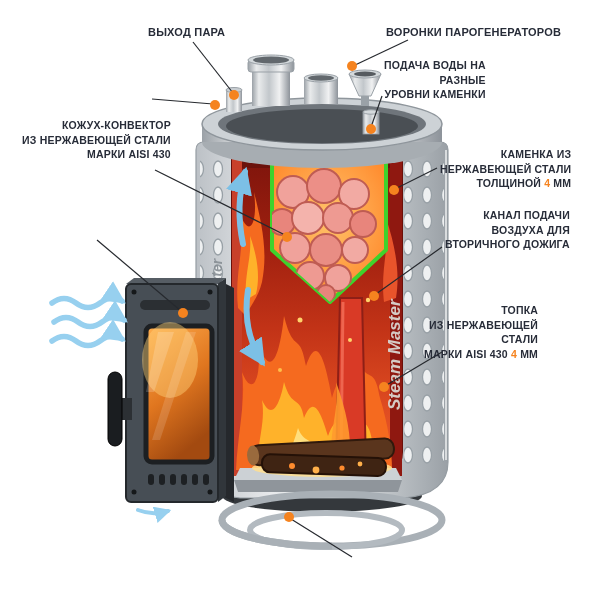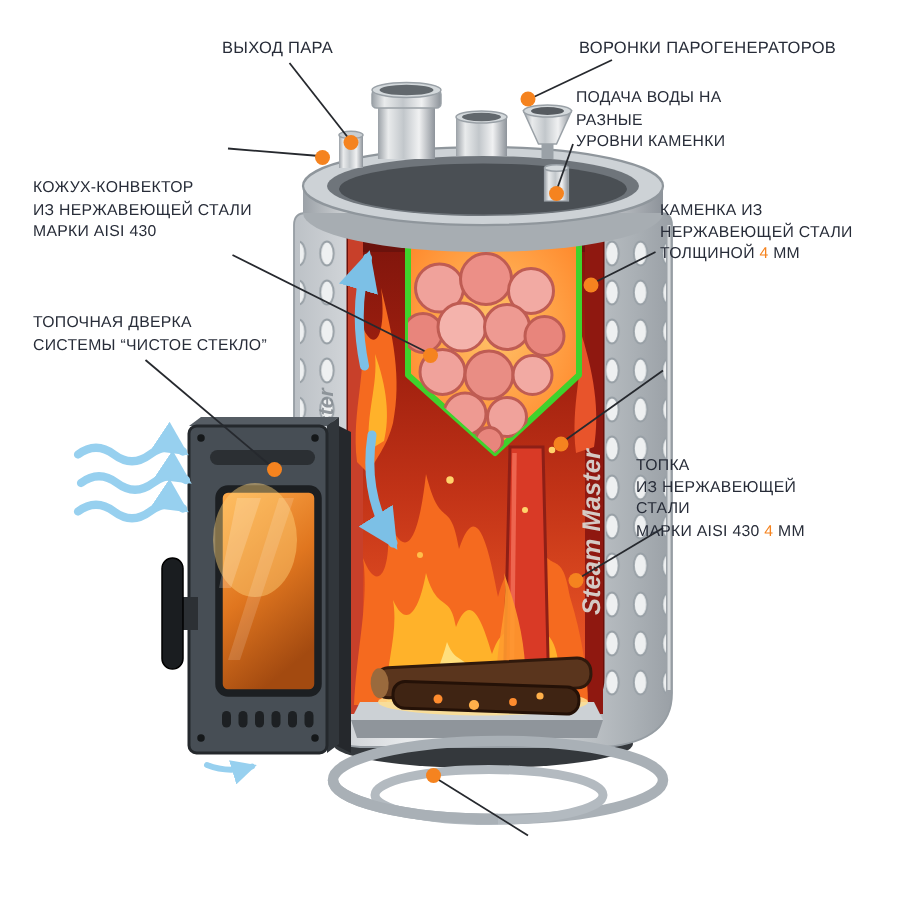--- a/index.html
+++ b/index.html
@@ -4,37 +4,38 @@
 <style>
   html,body{margin:0;padding:0;}
   body{
     width:600px;height:600px;position:relative;background:#ffffff;overflow:hidden;
     font-family:"Liberation Sans", sans-serif;
   }
   .canvas{position:absolute;inset:0;}
   svg.art{position:absolute;left:0;top:0;width:600px;height:600px;}
   .label{
     position:absolute;
-    font-weight:400;
+    font-weight:700;
     font-size:10.5px;
     line-height:1.4;
     color:#272c38;
     letter-spacing:.2px;
     white-space:pre-line;
     text-transform:uppercase;
+    text-align:right;
   }
   .label.big{font-size:11px;}
   .label .hl{color:#f5831f;}
   #lab-steam   {left:148px; top:25px;}
   #lab-funnels {left:386px; top:25px;}
   #lab-water   {left:384px; top:58px;}
   #lab-casing  {left:22px;  top:70px;margin-top:48px;}
   #lab-temp    {left:25px;  top:153px;}
   #lab-door    {left:22px;  top:208px;}
-  #lab-kamenka {left:440px; top:133px;}
+  #lab-kamenka {left:440px; top:147px;}
   #lab-air     {left:445px; top:208px;}
   #lab-topka   {left:424px; top:303px;}
   #lab-ash     {left:346px; top:552px;}
 </style>
 </head>
 <body>
 
 <div class="canvas">
 
 <svg class="art" viewBox="0 0 600 600">
@@ -276,23 +277,24 @@
 </svg>
 
 <div class="label big" id="lab-steam">ВЫХОД ПАРА</div>
 <div class="label" id="lab-water">ПОДАЧА ВОДЫ НА
 РАЗНЫЕ
 УРОВНИ КАМЕНКИ</div>
 <div class="label big" id="lab-funnels">ВОРОНКИ ПАРОГЕНЕРАТОРОВ</div>
 <div class="label" id="lab-casing">КОЖУХ-КОНВЕКТОР
 ИЗ НЕРЖАВЕЮЩЕЙ СТАЛИ
 МАРКИ AISI 430</div>
-<div class="label" id="lab-door">ТОПОЧНАЯ ДВЕРКА
-СИСТЕМЫ “ЧИСТОЕ СТЕКЛО”</div>
 <div class="label" id="lab-kamenka"><span>КАМЕНКА ИЗ
 НЕРЖАВЕЮЩЕЙ СТАЛИ
 ТОЛЩИНОЙ </span><span class="hl">4</span><span> ММ</span></div>
+<div class="label" id="lab-air">КАНАЛ ПОДАЧИ
+ВОЗДУХА ДЛЯ
+ВТОРИЧНОГО ДОЖИГА</div>
 <div class="label" id="lab-topka"><span>ТОПКА
 ИЗ НЕРЖАВЕЮЩЕЙ
 СТАЛИ
 МАРКИ AISI 430 </span><span class="hl">4</span><span> ММ</span></div>
 
 </div>
 
 </body></html>

